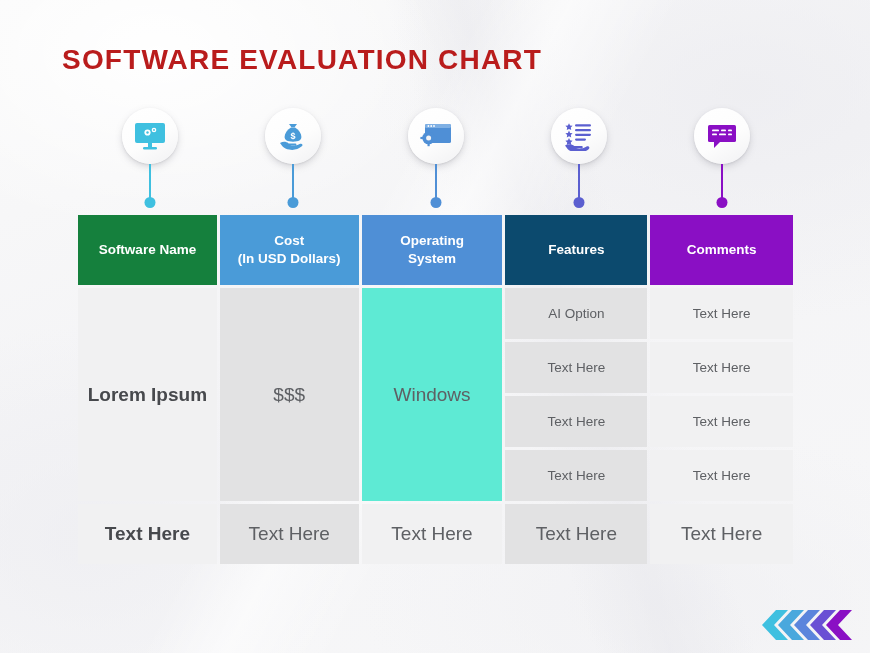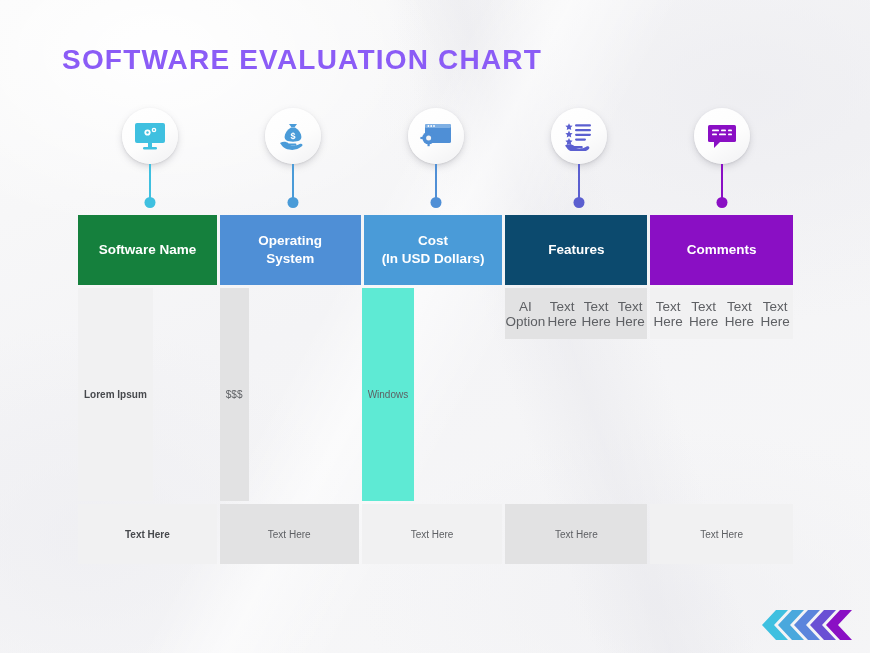--- a/index.html
+++ b/index.html
@@ -35,21 +35,21 @@
       linear-gradient(72deg, rgba(228,228,233,0) 55%, rgba(230,230,235,0.45) 62%, rgba(228,228,233,0) 70%);
   }
 
   .page-title {
     position: absolute;
     left: 62px;
     top: 44px;
     font-size: 28px;
     font-weight: bold;
     letter-spacing: 1.2px;
-    color: #8b5cf6;
+    color: #b91c1c;
     white-space: nowrap;
   }
 
   
   .badges {
     position: absolute;
     left: 78px;
     top: 108px;
     width: 715px;
     height: 104px;
@@ -119,28 +119,28 @@
   }
   .tbody {
     margin-top: 3px;
   }
   .body-grid {
     display: flex;
     gap: 3px;
   }
   .col-block {
     display: flex;
-    flex-direction: row;
+    flex-direction: column;
   }
   .cell {
     display: flex;
     align-items: center;
     justify-content: center;
     text-align: right;
-    font-size: 10px;
+    font-size: 19px;
     color: #5e6064;
     box-sizing: border-box;
     padding: 0 6px;
   }
   .cell.bold { font-weight: bold; color: #47494d; }
   .cell.tall { height: 213px; }
   .sub-cell {
     height: 51px;
     margin-bottom: 3px;
     display: flex;
@@ -279,25 +279,25 @@
     <div class="dot" style="background:#8a0fc4;"></div>
   </div>
 </div>
 
 <div class="table">
 
   <div class="thead">
     <div class="th" style="width:140px;background:#15803d;">
       <span><span>Software Name</span></span>
     </div>
+    <div class="th" style="width:140px;background:#4a9bd8;">
+      <span><span>Cost</span><br><span>(In USD Dollars)</span></span>
+    </div>
     <div class="th" style="width:142px;background:#4f8fd6;">
       <span><span>Operating</span><br><span>System</span></span>
-    </div>
-    <div class="th" style="width:140px;background:#4a9bd8;">
-      <span><span>Cost</span><br><span>(In USD Dollars)</span></span>
     </div>
     <div class="th" style="width:143px;background:#0c4a6e;">
       <span><span>Features</span></span>
     </div>
     <div class="th" style="width:144px;background:#8a0fc4;">
       <span><span>Comments</span></span>
     </div>
   </div>
 
   <div class="tbody">

